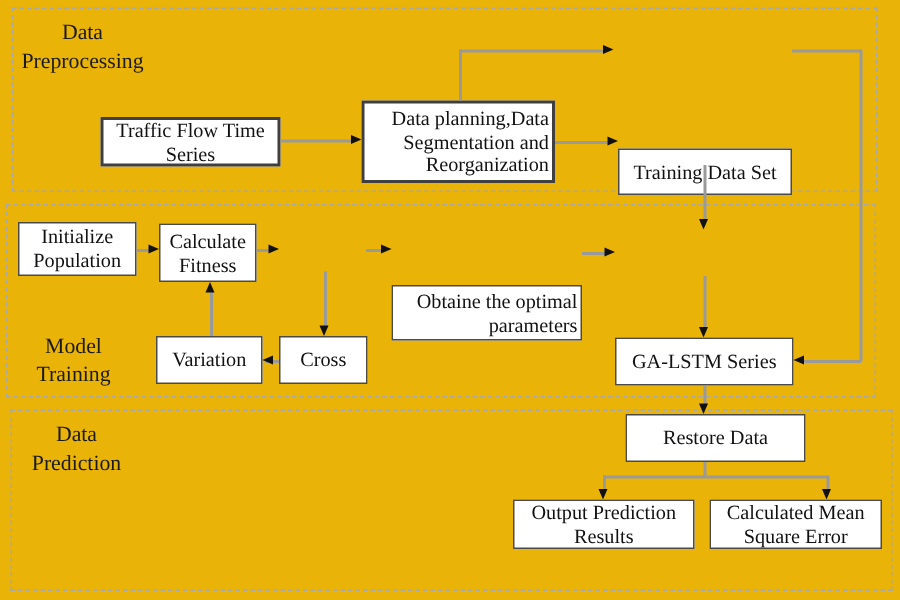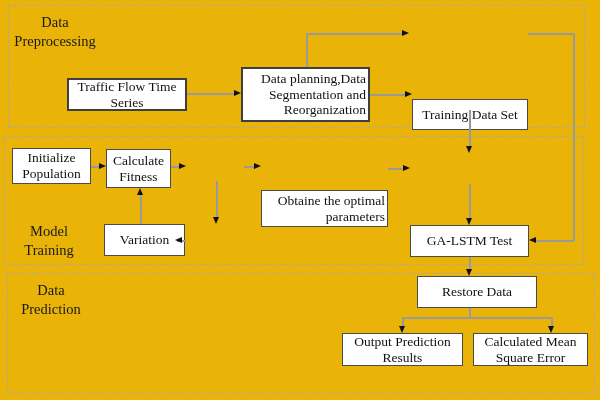--- a/index.html
+++ b/index.html
@@ -44,22 +44,23 @@
   <div class="band-label" style="left:8px;top:281px;width:86px;">Data
 Prediction</div>
 
   <div class="node thick" style="left:67px;top:78px;width:120px;height:33px;">Traffic Flow Time Series</div>
   <div class="node thick left-align" style="left:241px;top:67px;width:129px;height:55px;">Data planning,Data Segmentation and Reorganization</div>
   <div class="node" style="left:412px;top:79px;width:116px;height:31px;margin-top:20px;">Training Data Set</div>
 
   <div class="node" style="left:12px;top:148px;width:79px;height:36px;">Initialize Population</div>
   <div class="node" style="left:106px;top:149px;width:65px;height:39px;">Calculate Fitness</div>
   <div class="node left-align" style="left:261px;top:150px;width:127px;height:37px;margin-top:40px;">Obtaine the optimal parameters</div>
-  <div class="node" style="left:410px;top:225px;width:119px;height:32px;">GA-LSTM Test</div>
-  <div class="node" style="left:104px;top:224px;width:81px;height:32px;">Variation</div>
+  <div class="node" style="left:410px;top:225px;width:119px;height:32px;">GA-LSTM Series</div>
+  <div class="node" style="left:104px;top:224px;width:71px;height:32px;">Variation</div>
+  <div class="node" style="left:186px;top:224px;width:59px;height:32px;">Cross</div>
 
   <div class="node" style="left:417px;top:276px;width:120px;height:32px;">Restore Data</div>
   <div class="node" style="left:342px;top:333px;width:121px;height:33px;">Output Prediction Results</div>
   <div class="node" style="left:473px;top:333px;width:115px;height:33px;">Calculated Mean Square Error</div>
 
   <div class="hline" style="left:187px;top:93px;width:47px;"></div>
   <div class="ar ar-r" style="left:234px;top:90px;"></div>
 
   <div class="vline" style="left:306px;top:33px;height:34px;"></div>
   <div class="hline" style="left:306px;top:33px;width:96px;"></div>

